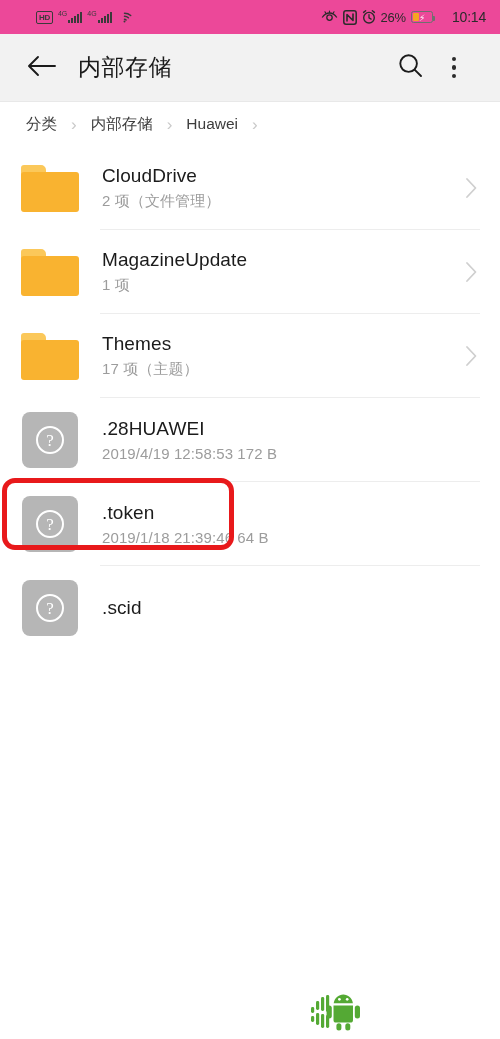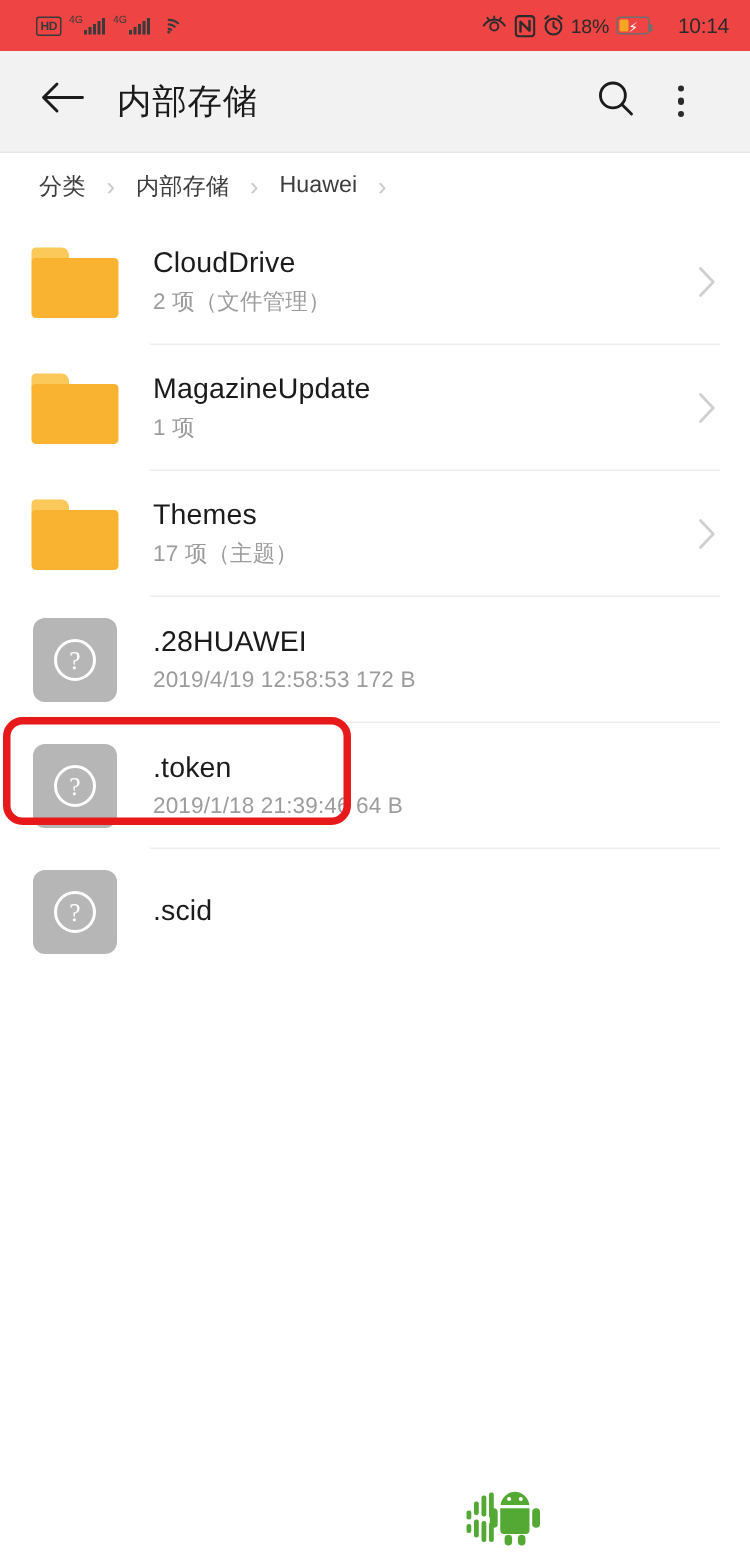--- a/index.html
+++ b/index.html
@@ -7,25 +7,25 @@
     width: 500px;
     height: 1039px;
     background: #ffffff;
     font-family: "Liberation Sans", "DejaVu Sans", sans-serif;
     overflow: hidden;
   }
 
   
   .status-bar {
     height: 34px;
-    background: #ef4444;
+    background: #ec4899;
     display: flex;
     align-items: center;
     justify-content: space-between;
-    padding: 0 14px 0 24px;
+    padding: 0 14px 0 36px;
   }
   .status-left, .status-right {
     display: flex;
     align-items: center;
   }
   .status-left { gap: 5px; }
   .status-right { gap: 5px; }
 
   .hd-badge {
     display: inline-block;
@@ -299,21 +299,21 @@
         <path d="M4 11V4.5l6 6V4" stroke="#2b2b2b" stroke-width="1.6" fill="none" stroke-linecap="round" stroke-linejoin="round"></path>
       </svg>
     </span>
     <span class="status-ico">
       <svg width="14" height="14" viewBox="0 0 14 14">
         <circle cx="7" cy="7.7" r="5.3" fill="none" stroke="#2b2b2b" stroke-width="1.4"></circle>
         <path d="M7 4.6v3.2l2.1 1.3" stroke="#2b2b2b" stroke-width="1.3" fill="none" stroke-linecap="round"></path>
         <path d="M1.6 2.4 3.6.8M12.4 2.4 10.4.8" stroke="#2b2b2b" stroke-width="1.4" stroke-linecap="round"></path>
       </svg>
     </span>
-    <span class="batt-pct">18%</span>
+    <span class="batt-pct">26%</span>
     <span class="battery">
       <span class="fill" style="width:34%"></span>
       <span class="bolt">⚡</span>
     </span>
     <span class="clock">10:14</span>
   </div>
 </div>
 
 <div class="app-bar">
   <div class="back-btn">

